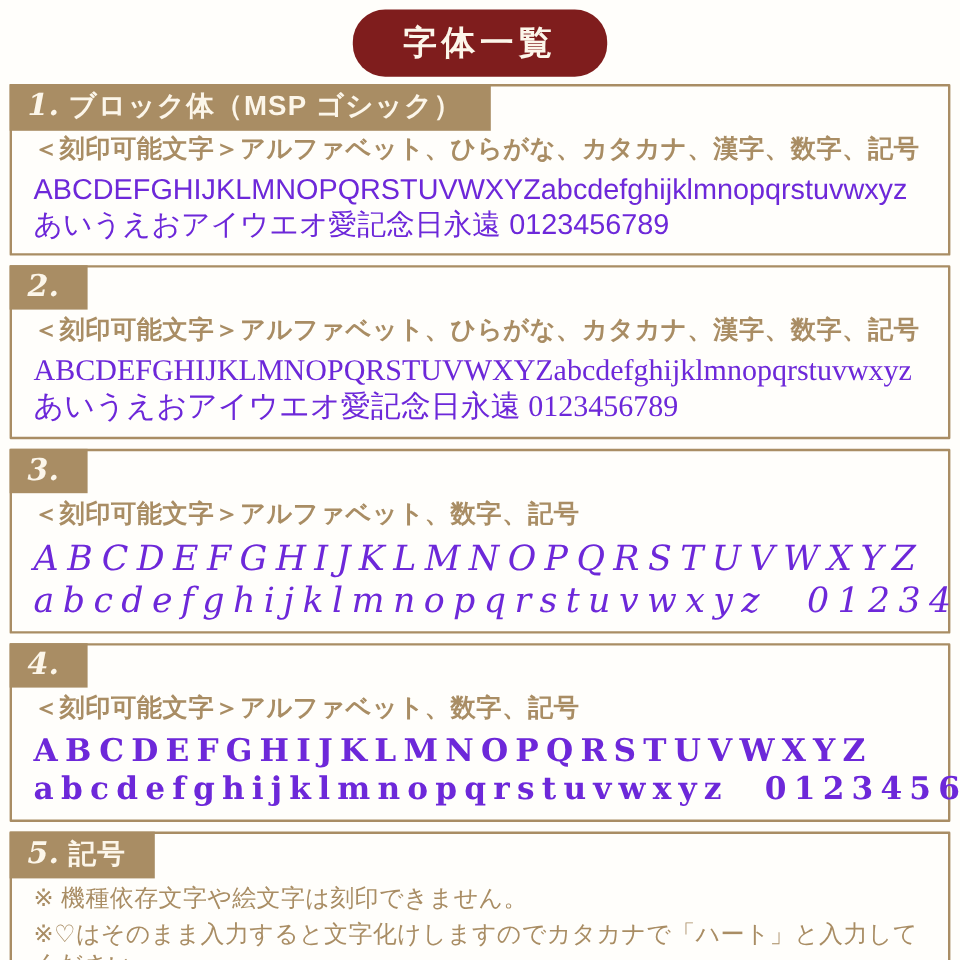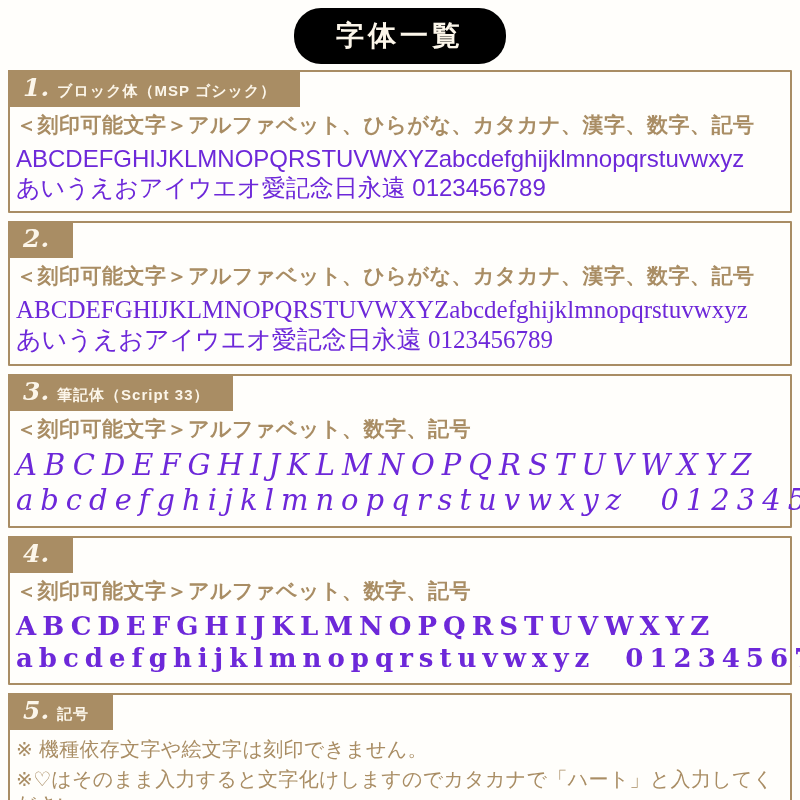--- a/index.html
+++ b/index.html
@@ -3,40 +3,40 @@
 <meta charset="utf-8">
 <style>
   html,body{margin:0;padding:0;}
   body{
     width:800px;height:800px;box-sizing:border-box;
     background:#fffefb;overflow:hidden;
     font-family:"Liberation Sans","DejaVu Sans",sans-serif;
   }
   .badge{
     width:max-content;margin:8px auto 6px;
-    background:#000000;color:#fcf6ea;
+    background:#7f1d1d;color:#fcf6ea;
     font-size:28px;font-weight:bold;letter-spacing:4px;
     padding:9px 42px;border-radius:27px;
   }
   .box{
     position:relative;border:2px solid #a98d64;
     margin:0 8px 8px;background:#fffefb;border-radius:1px;
   }
   .tab{
     position:absolute;top:-2px;left:-2px;
     background:#a98d64;color:#fcf6ea;
     padding:3px 24px 5px 15px;
     display:flex;align-items:baseline;gap:8px;
   }
   .tab .num{
     font-family:"DejaVu Serif","Liberation Serif",serif;
     font-style:italic;font-weight:bold;font-size:25px;
   }
-  .tab .ttl{font-size:15px;font-weight:bold;letter-spacing:1px;}
-  .content{padding:40px 6px 8px;}
+  .tab .ttl{font-size:23px;font-weight:bold;letter-spacing:1px;}
+  .content{padding:40px 18px 8px;}
   .content.narrowtab{padding-top:42px;}
   .charset{
     color:#a98d64;font-weight:bold;font-size:21px;
     line-height:1.2;margin:0 0 7px;letter-spacing:.5px;
   }
   .sample{margin:0;color:#6d28d9;white-space:pre;line-height:1.22;}
   .f-gothic{font-size:24px;font-family:"Liberation Sans","DejaVu Sans",sans-serif;}
   .f-mincho{font-size:25px;font-family:"Liberation Serif","DejaVu Serif",serif;}
   .f-script{
     font-size:29px;font-style:italic;letter-spacing:7px;
@@ -75,21 +75,20 @@
   <div class="content">
     <p class="charset">＜刻印可能文字＞アルファベット、ひらがな、カタカナ、漢字、数字、記号</p>
     <p class="sample f-mincho">ABCDEFGHIJKLMNOPQRSTUVWXYZabcdefghijklmnopqrstuvwxyz</p>
     <p class="sample f-mincho">あいうえおアイウエオ愛記念日永遠 0123456789</p>
   </div>
 </section>
 
 <section class="box">
   <div class="tab">
     <span class="num">3.</span>
-    <span class="ttl">筆記体（Script 33）</span>
   </div>
   <div class="content">
     <p class="charset">＜刻印可能文字＞アルファベット、数字、記号</p>
     <p class="sample f-script">ABCDEFGHIJKLMNOPQRSTUVWXYZ</p>
     <p class="sample f-script">abcdefghijklmnopqrstuvwxyz  0123456789</p>
   </div>
 </section>
 
 <section class="box">
   <div class="tab">

